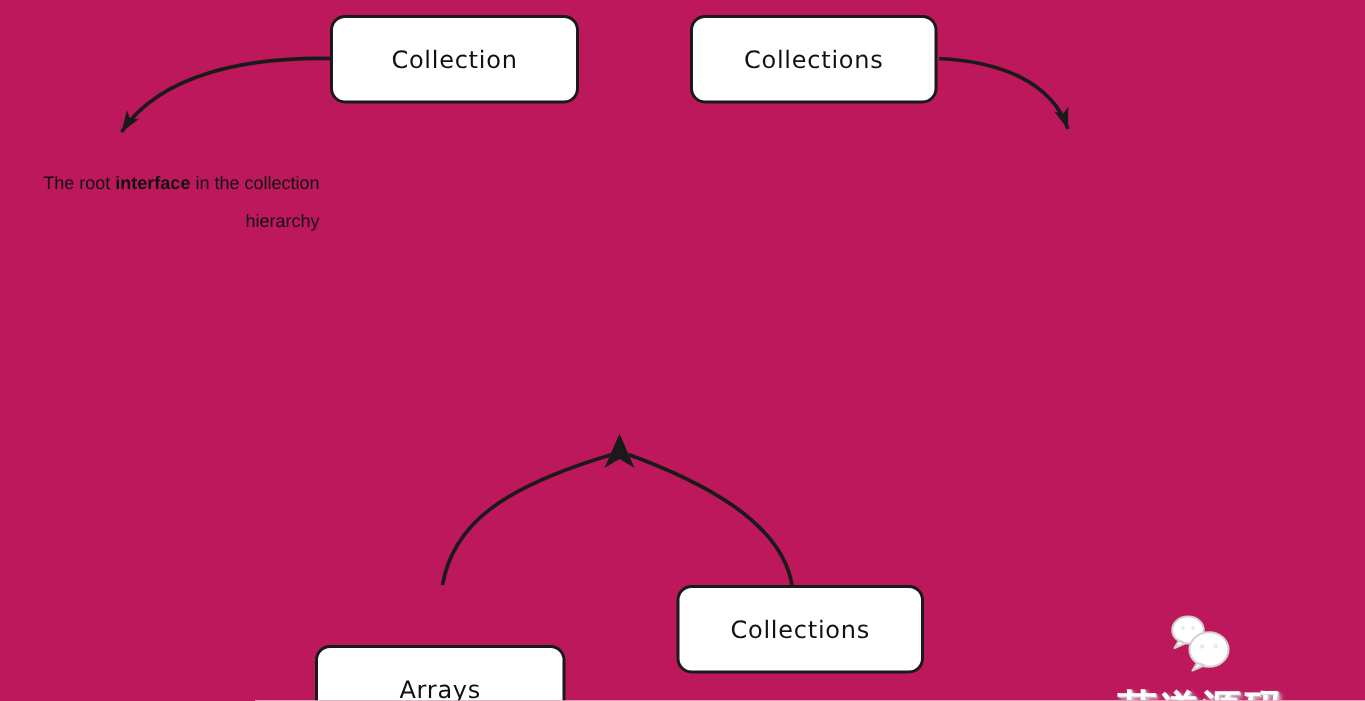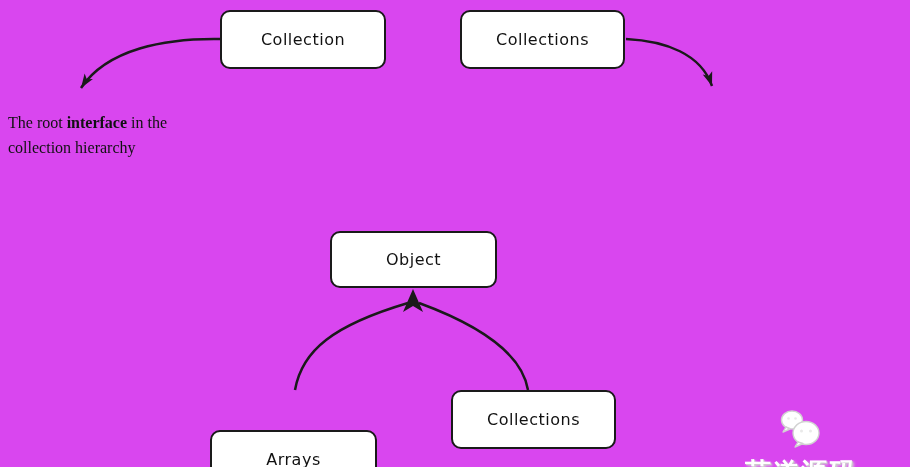--- a/index.html
+++ b/index.html
@@ -4,23 +4,24 @@
 <style>
   html, body {
     margin: 0;
     padding: 0;
     background: #ffffff;
   }
   .canvas {
     position: relative;
     width: 910px;
     height: 467px;
-    background: #d946ef;
+    background: #be185d;
     overflow: hidden;
     font-family: "DejaVu Sans", sans-serif;
+    text-align: right;
   }
   .connector-layer {
     position: absolute;
     left: 0;
     top: 0;
     width: 910px;
     height: 467px;
     pointer-events: none;
   }
   .node {
@@ -41,22 +42,22 @@
     white-space: nowrap;
   }
   .note {
     position: absolute;
     color: #111111;
   }
   .note-left {
     left: 8px;
     top: 110px;
     width: 205px;
-    font-family: Liberation Serif, serif;
-    font-size: 16px;
+    font-family: Liberation Sans, sans-serif;
+    font-size: 12px;
     line-height: 25px;
   }
   .note-right {
     left: 651px;
     top: 101px;
     width: 256px;
     font-family: "Liberation Serif", "DejaVu Serif", serif;
     font-size: 19px;
     line-height: 25px;
   }
@@ -109,23 +110,20 @@
 
   <div class="node" style="left:460px; top:10px; width:165px; height:59px;">
     <span class="node-label">Collections</span>
   </div>
 
   <div class="note note-left">
     <span>The root </span><b>interface</b><span> in the collection hierarchy</span>
   </div>
 
 
-  <div class="node" style="left:330px; top:231px; width:167px; height:57px;">
-    <span class="node-label">Object</span>
-  </div>
 
   <div class="node" style="left:210px; top:390px; width:167px; height:59px;margin-top:40px;">
     <span class="node-label">Arrays</span>
   </div>
 
   <div class="node" style="left:451px; top:390px; width:165px; height:59px;">
     <span class="node-label">Collections</span>
   </div>
 
   <div class="watermark">

